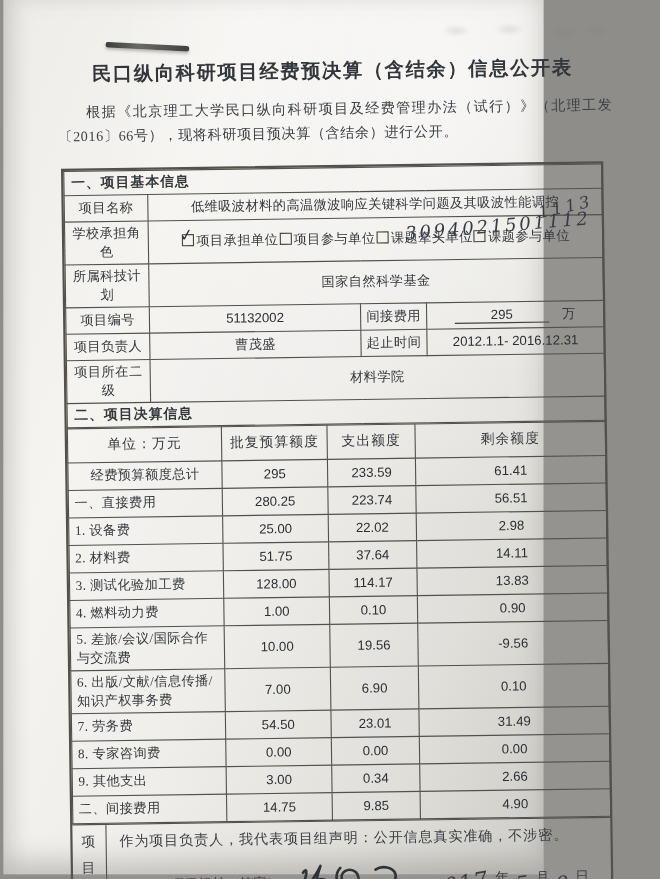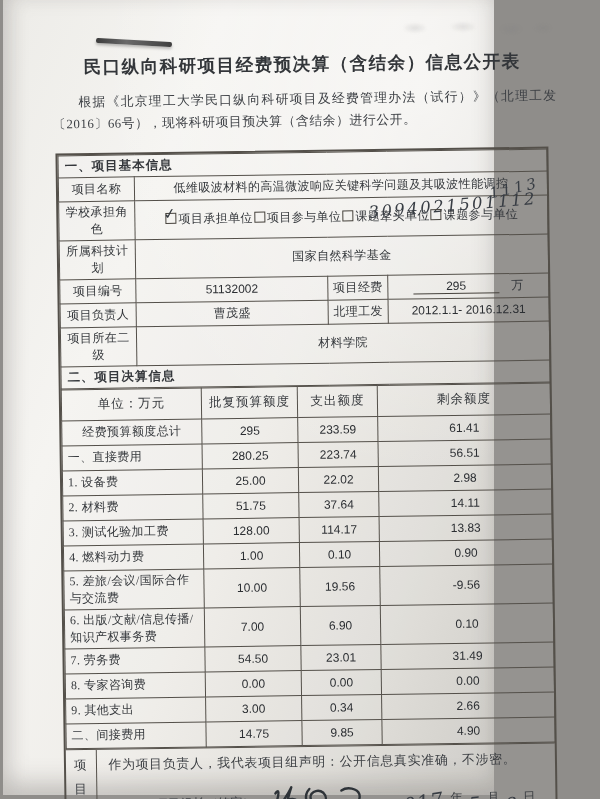--- a/index.html
+++ b/index.html
@@ -130,29 +130,29 @@
             <span class="opt"><span class="cb"><span class="check">✓</span></span><span>项目承担单位</span></span><span class="opt"><span class="cb"></span><span>项目参与单位</span></span><span class="opt"><span class="cb"></span><span>课题牵头单位</span></span><span class="opt"><span class="cb"></span><span>课题参与单位</span></span>
           </td>
         </tr>
         <tr>
           <td class="lbl">所属科技计划</td>
           <td colspan="3" class="ctr">国家自然科学基金</td>
         </tr>
         <tr>
           <td class="lbl">项目编号</td>
           <td class="num">51132002</td>
-          <td class="lbl">项目经费</td>
+          <td class="lbl">间接费用</td>
           <td class="ctr">
             <span class="fill-line num">295</span><span class="unit">万</span>
           </td>
         </tr>
         <tr>
           <td class="lbl">项目负责人</td>
           <td class="ctr">曹茂盛</td>
-          <td class="lbl">北理工发</td>
+          <td class="lbl">起止时间</td>
           <td class="num">2012.1.1- 2016.12.31</td>
         </tr>
         <tr>
           <td class="lbl">项目所在二级</td>
           <td colspan="3" class="ctr">材料学院</td>
         </tr>
         <tr class="sec">
           <td colspan="4">二、项目决算信息</td>
         </tr>
       </tbody>

